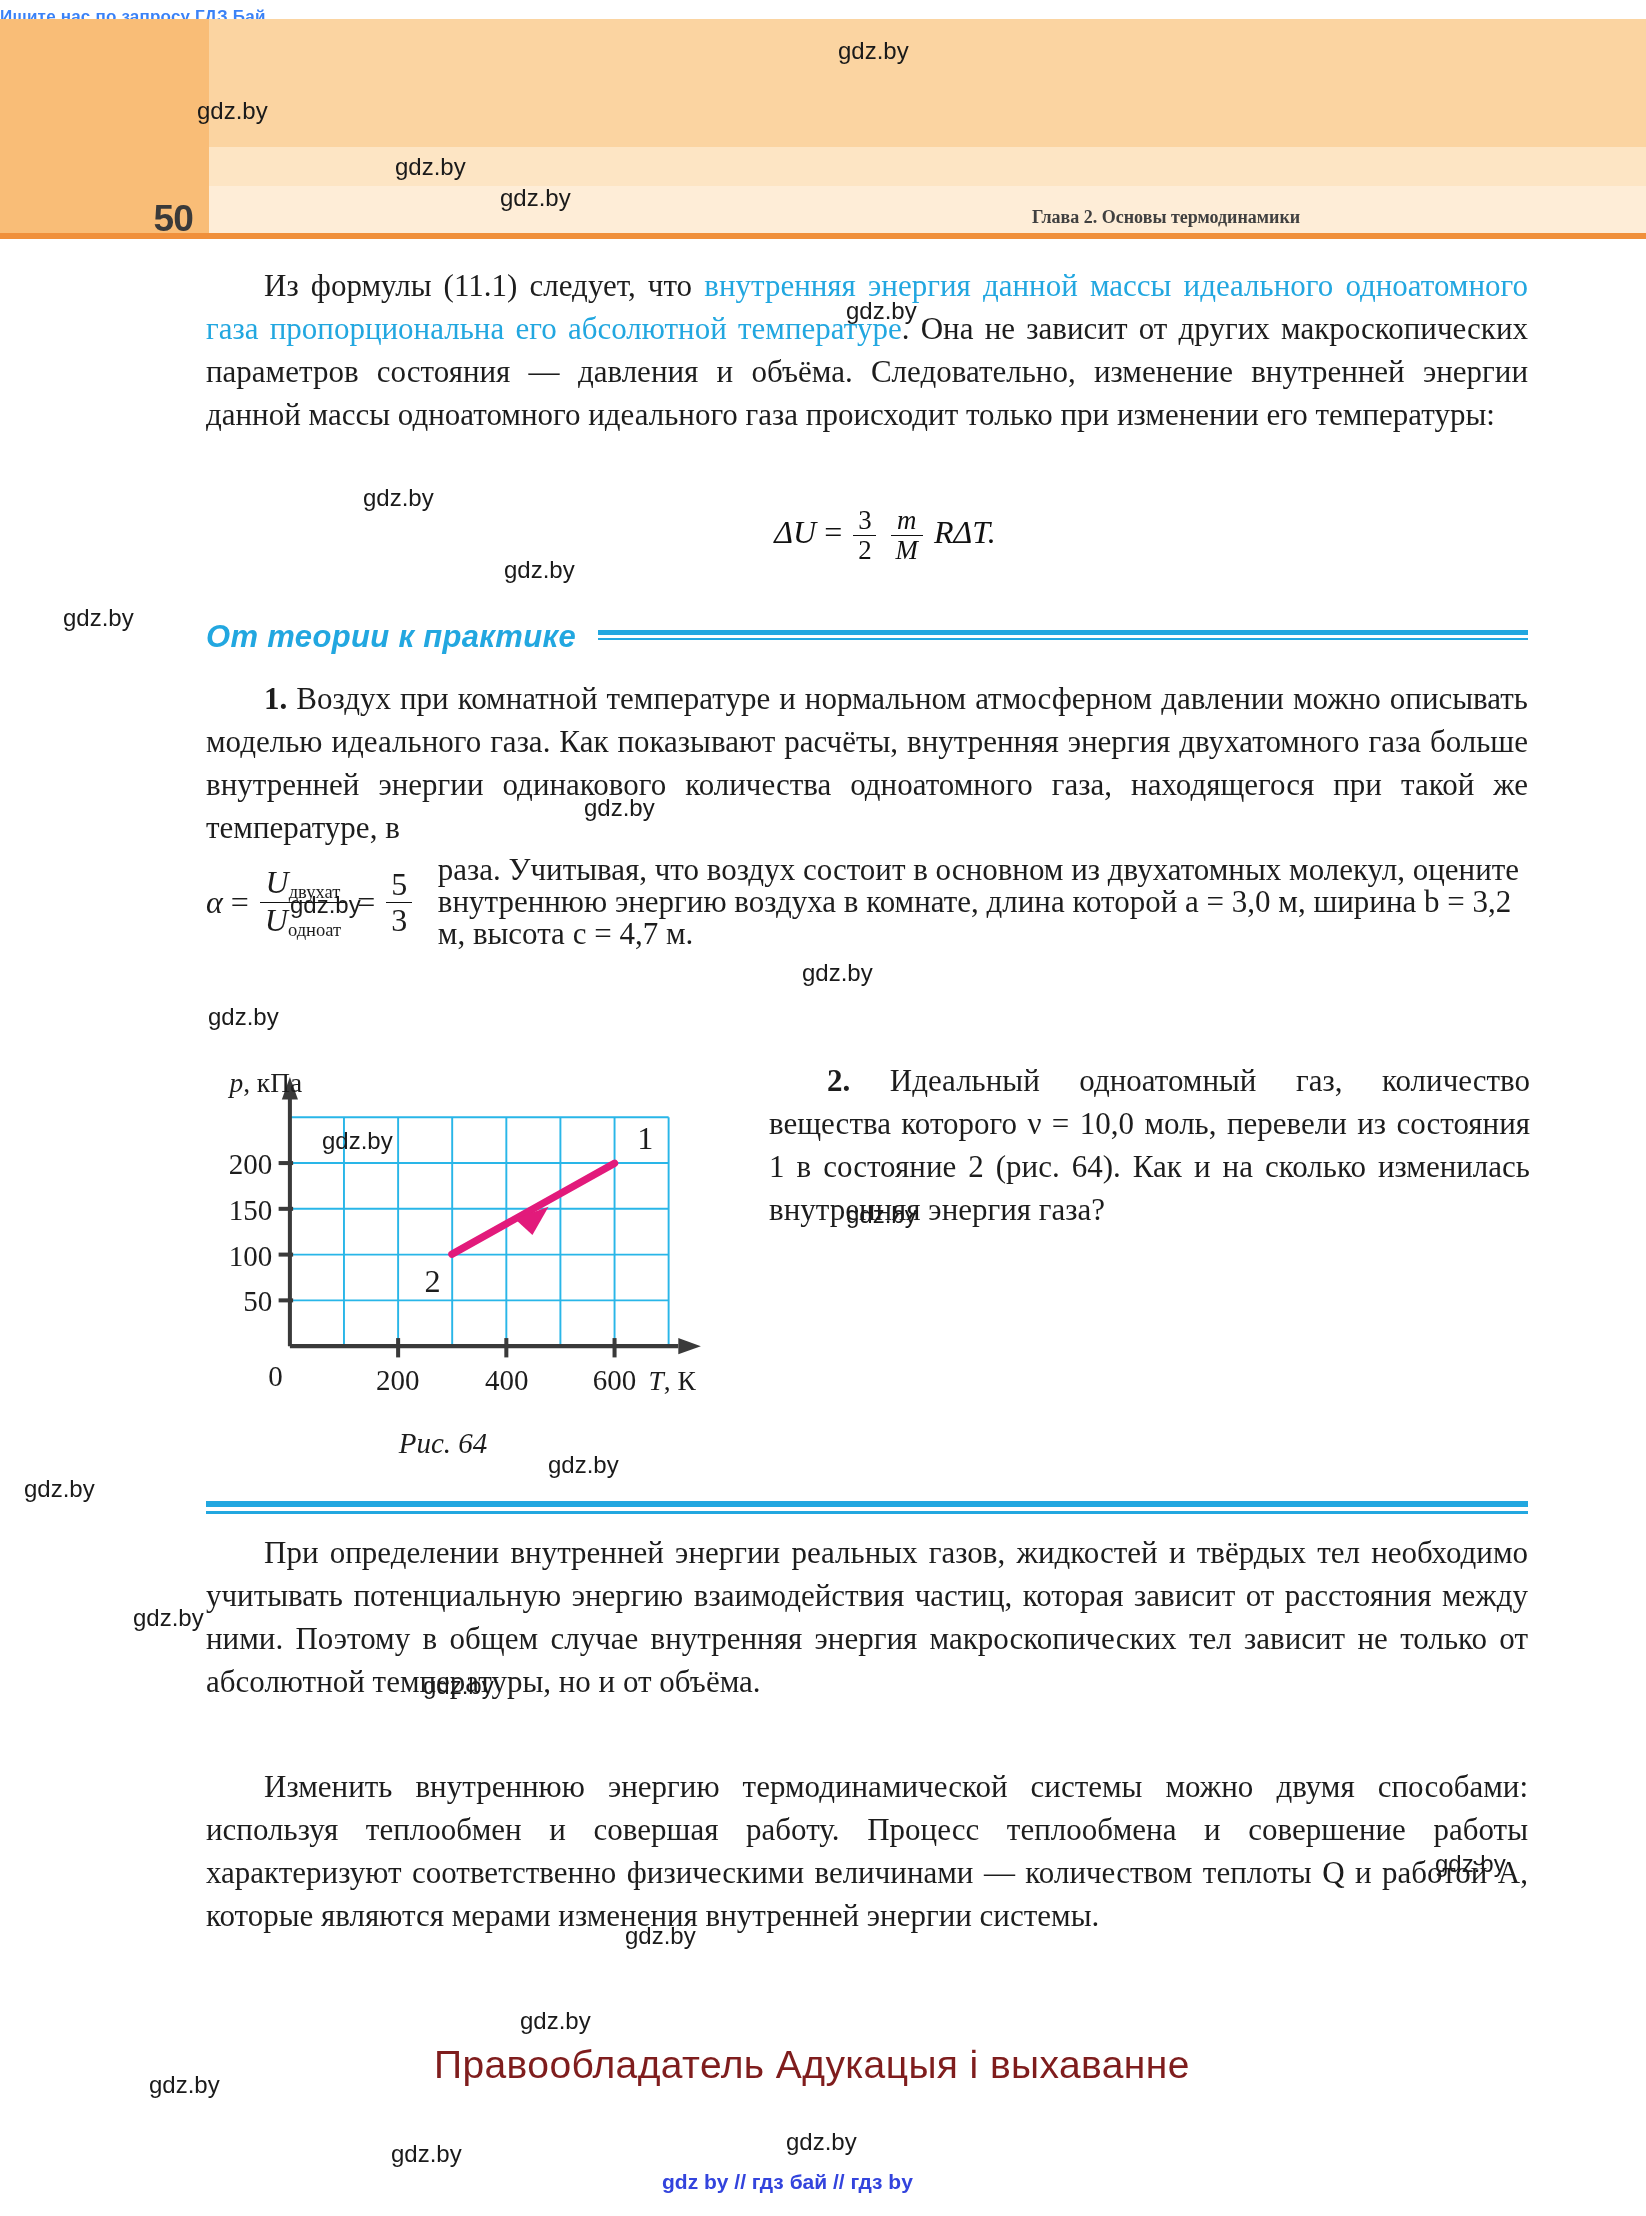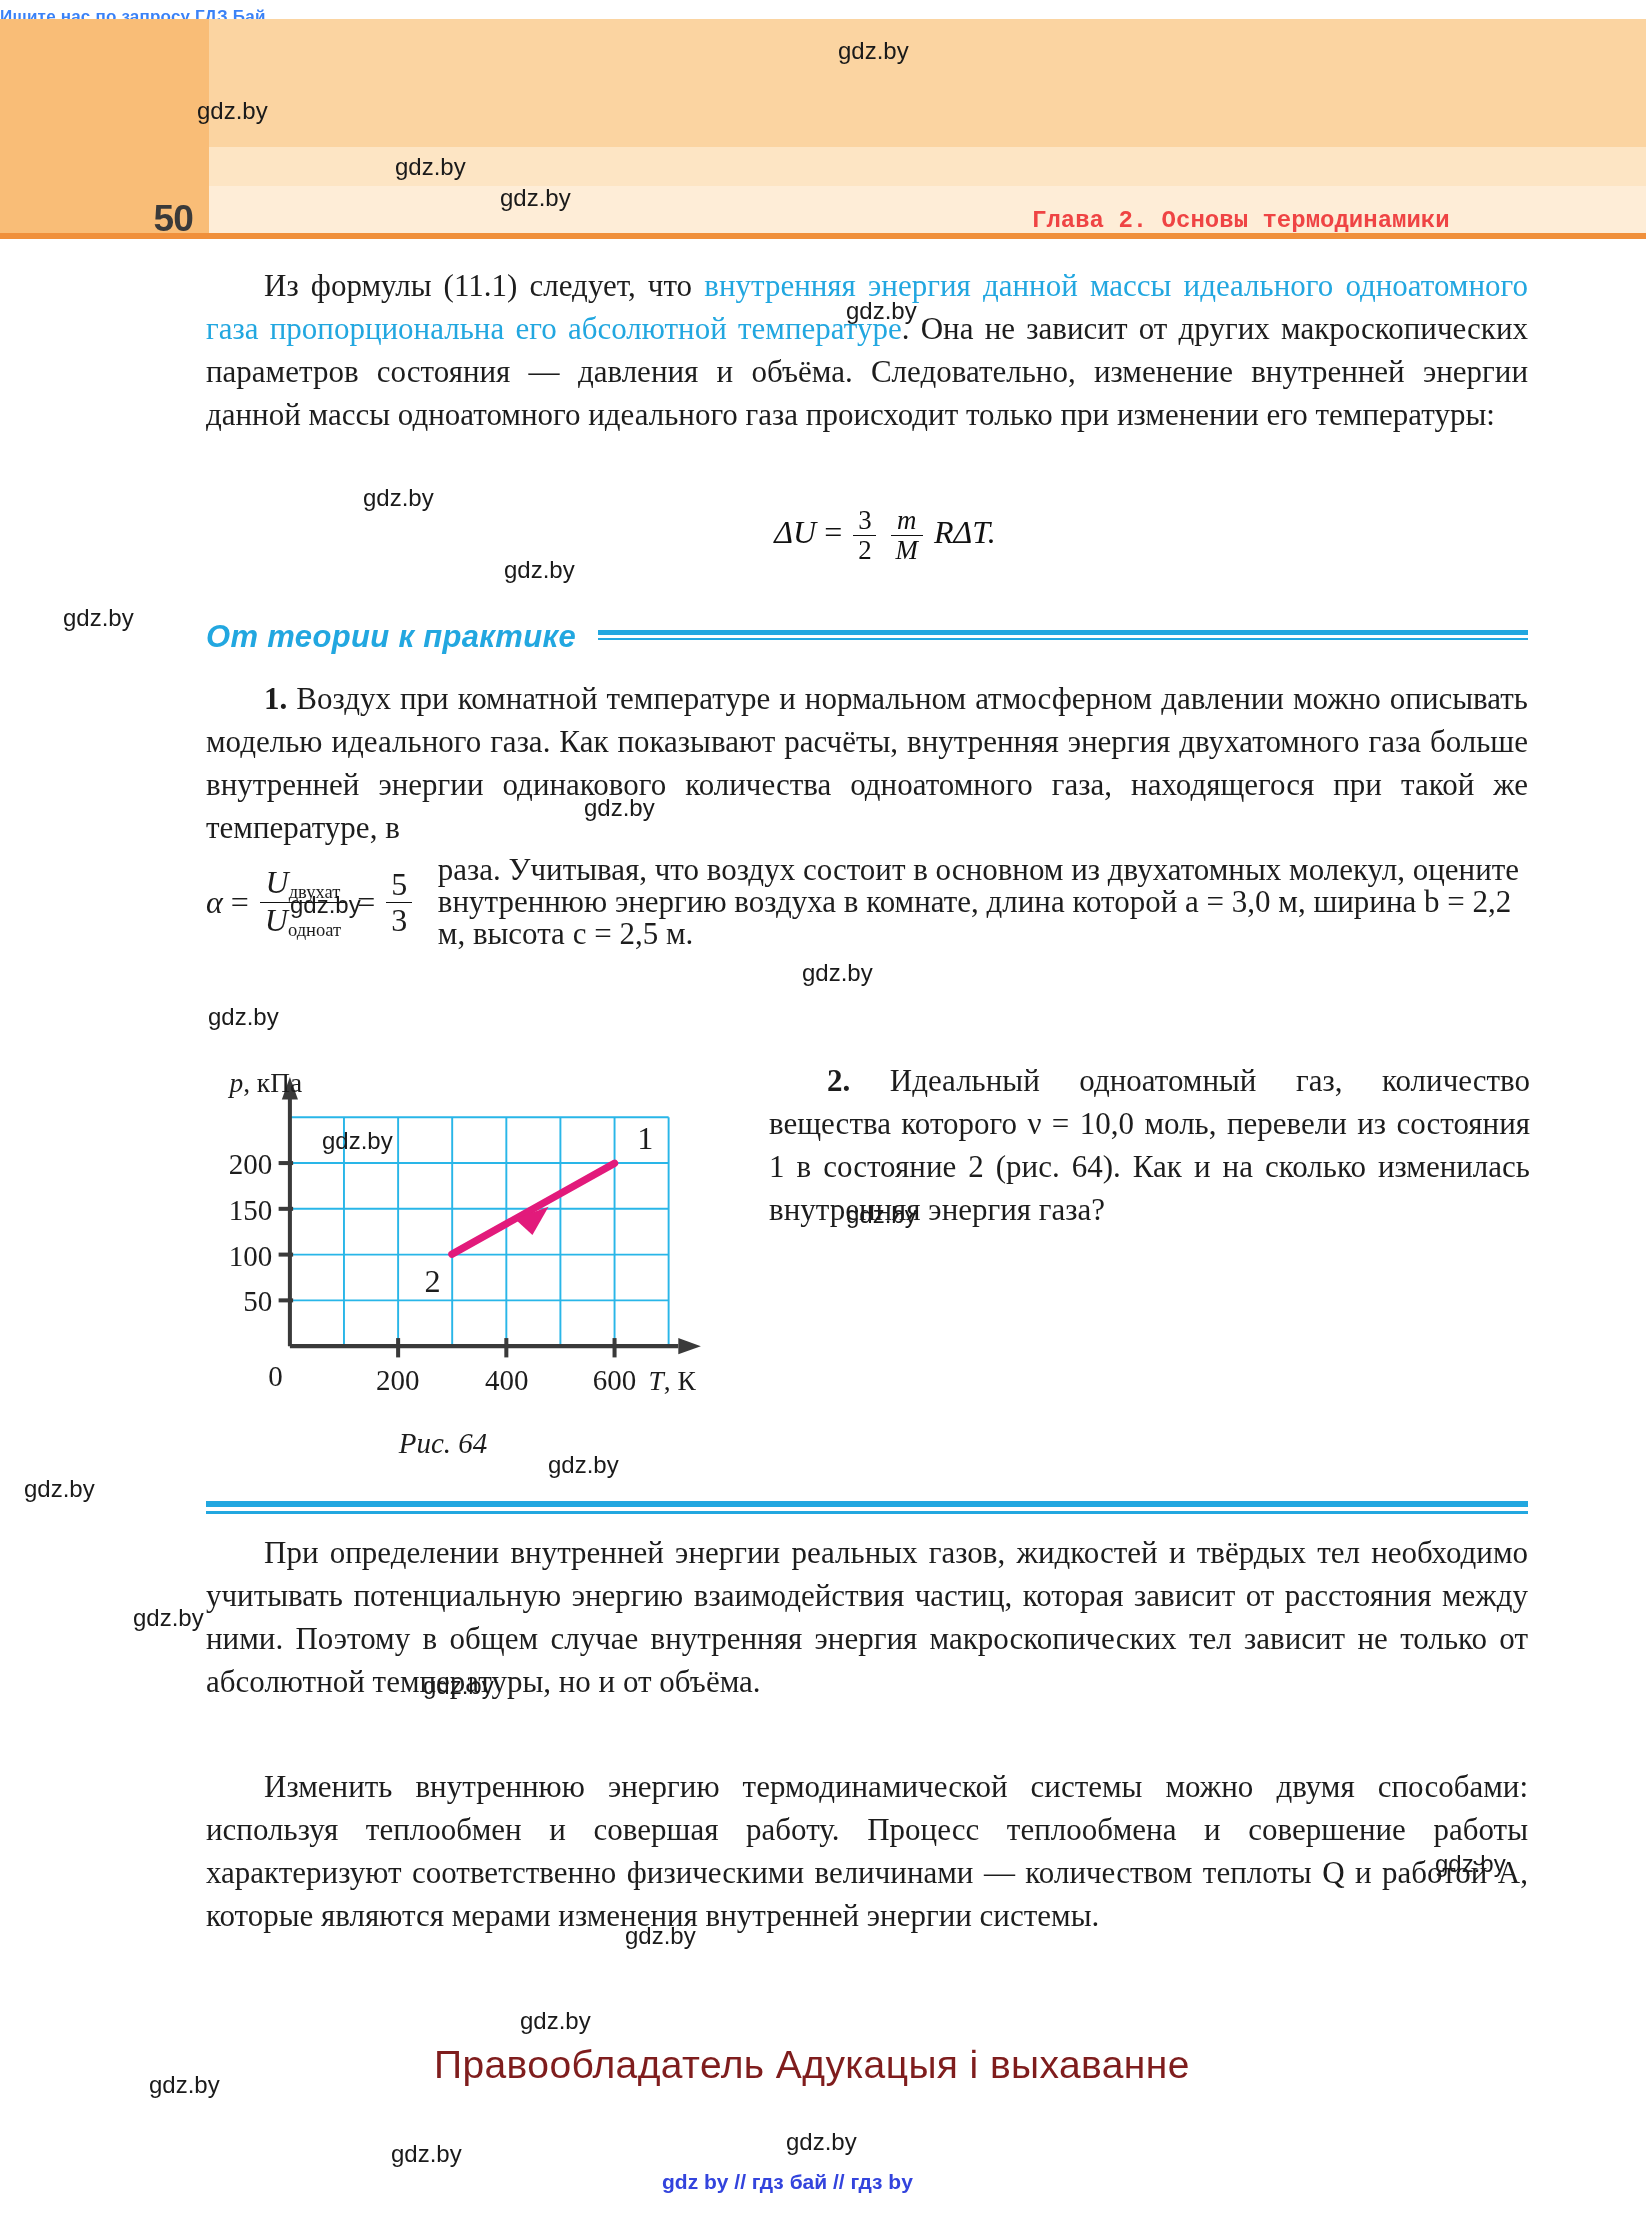--- a/index.html
+++ b/index.html
@@ -30,22 +30,22 @@
   .hdr-rule{position:absolute;left:0;top:214px;width:1647px;height:5.6px;background:#f0903b;}
   .page-number{
     position:absolute;left:0;top:179px;width:193px;
     text-align:right;
     font-family:"Liberation Sans", sans-serif;
     font-weight:bold;font-size:37px;color:#3a3a3a;
     letter-spacing:-0.8px;
   }
   .chapter-title{
     position:absolute;left:1032px;top:188px;
-    font-family:Liberation Mono, monospace;
-    font-weight:bold;font-size:24px;color:#ef4444;
+    font-family:Liberation Serif, serif;
+    font-weight:bold;font-size:18px;color:#404040;
     white-space:nowrap;
   }
   
   .col{
     position:absolute;left:206px;width:1322px;
     font-size:31px;line-height:43px;color:#1d1d1d;
     text-align:justify;text-justify:inter-word;
   }
   .para-indent{text-indent:58px;}
   .hl{color:#22a7e0;}
@@ -174,21 +174,21 @@
     <span class="frac" style="font-size:1em;">
       <span class="num"><i>U</i><span class="sub">двухат</span></span>
       <span class="den"><i>U</i><span class="sub">одноат</span></span>
     </span>
     <span style="margin:0 8px;">=</span>
     <span class="frac" style="font-size:1em;">
       <span class="num">5</span>
       <span class="den">3</span>
     </span>
   </span>
-  <span style="margin-left:22.6px;">раза. Учитывая, что воздух состоит в основном из двухатомных молекул, оцените внутреннюю энергию воздуха в комнате, длина которой a = 3,0 м, ширина b = 2,2 м, высота c = 2,5 м.</span>
+  <span style="margin-left:22.6px;">раза. Учитывая, что воздух состоит в основном из двухатомных молекул, оцените внутреннюю энергию воздуха в комнате, длина которой a = 3,0 м, ширина b = 3,2 м, высота c = 4,7 м.</span>
 </div>
 
 <div class="figure">
   <svg width="516" height="419" viewBox="0 0 640 520">
 
     <g stroke="#29b6e8" stroke-width="2.4" fill="none">
 
       <line x1="130" y1="313.2" x2="600" y2="313.2"></line>
       <line x1="130" y1="256.4" x2="600" y2="256.4"></line>
       <line x1="130" y1="199.6" x2="600" y2="199.6"></line>

